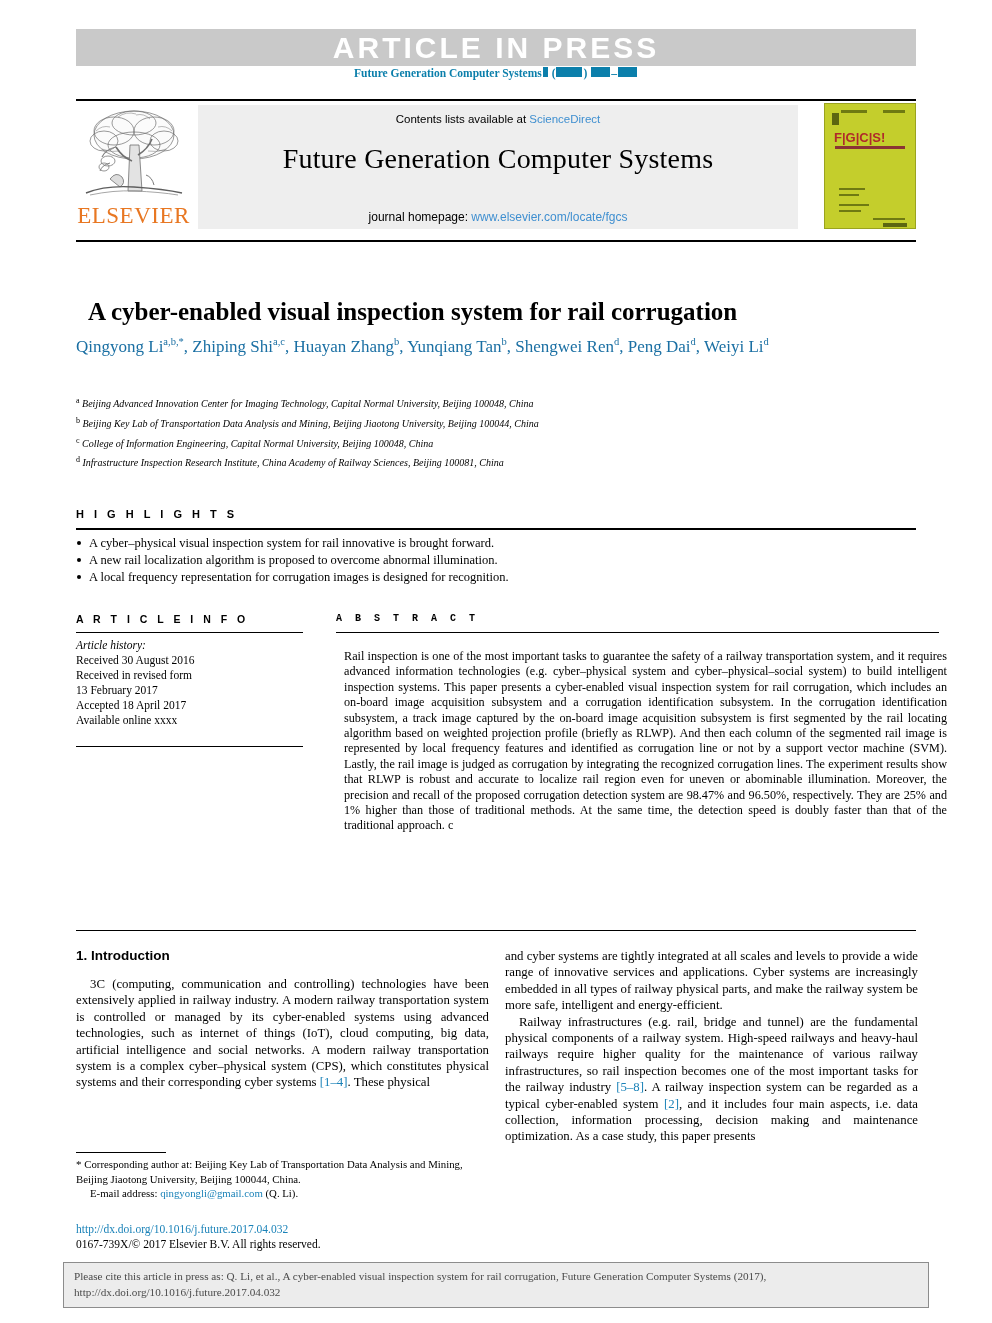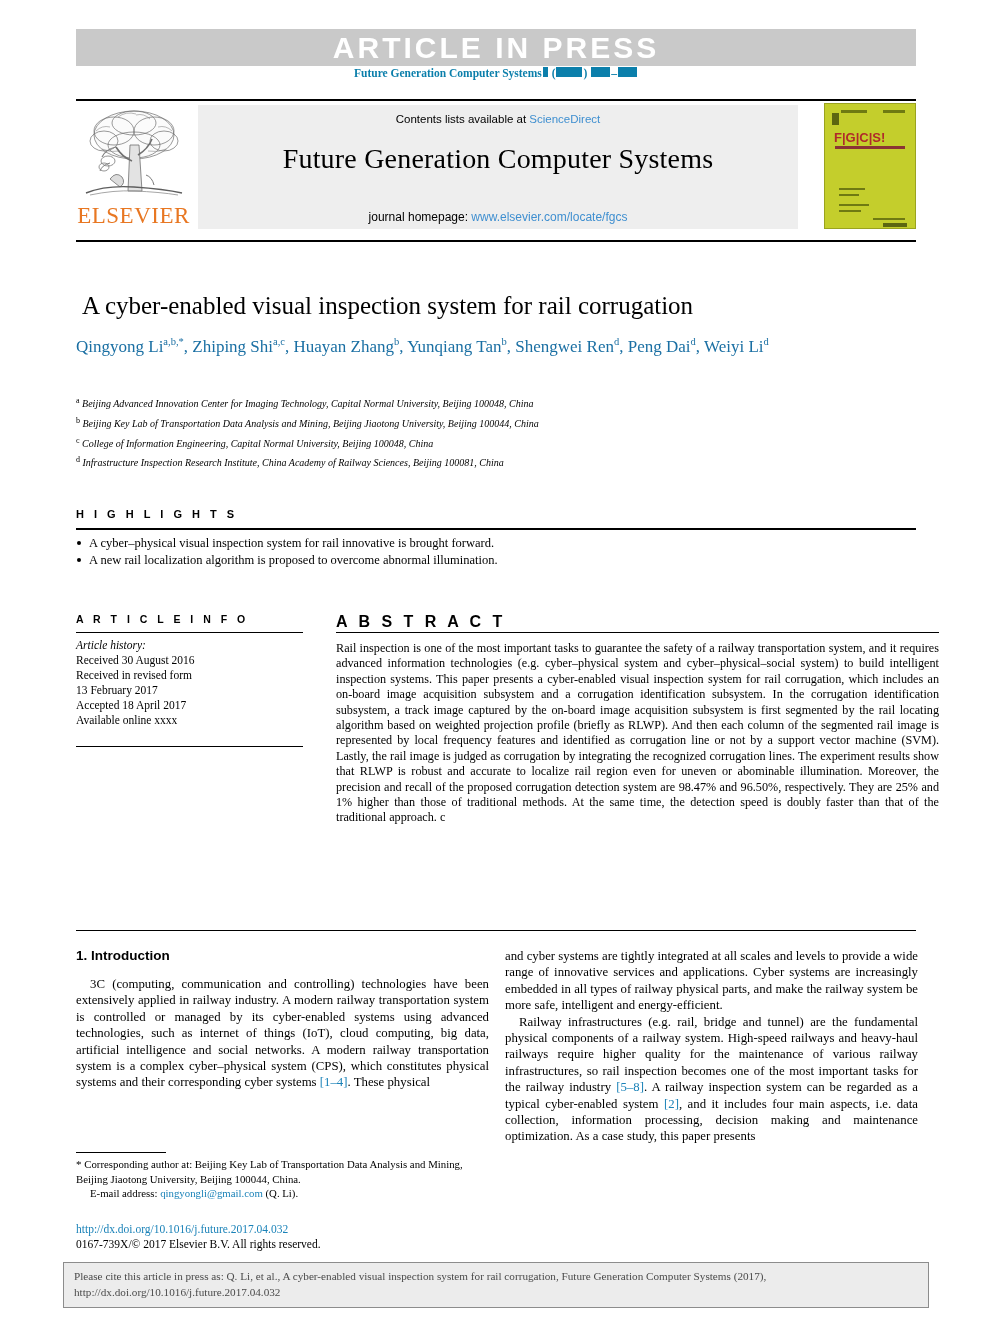--- a/index.html
+++ b/index.html
@@ -155,23 +155,23 @@
     position: absolute;
     left: 76px; top: 240px;
     width: 840px;
     border-top: 2.5px solid #000;
   }
   .paper-title {
     position: absolute;
     left: 76px; top: 285px;
     width: 840px;
     font-size: 25px;
-    font-weight: normal;
+    font-weight: bold;
     line-height: 30px;
-    margin: 6px;
+    margin: 12px;
   }
   .authors {
     position: absolute;
     left: 76px; top: 330px;
     width: 840px;
     font-size: 17px;
     line-height: 24px;
     color: #1a6fa3;
   }
   .authors sup { font-size: 10.5px; }
@@ -249,40 +249,40 @@
     left: 76px; top: 752px;
     width: 227px;
     font-size: 11.5px;
     line-height: 15px;
   }
   .info-kw .it { font-style: italic; }
 
   .abs-head {
     position: absolute;
     left: 336px; top: 613px;
-    font-family: Liberation Sans, sans-serif;
-    font-weight: bold;
-    font-size: 16px;
+    font-family: Liberation Mono, monospace;
+    font-weight: bold;
+    font-size: 10px;
     letter-spacing: 3.5px;
   }
   .abs-rule {
     position: absolute;
     left: 336px; top: 632px;
     width: 603px;
     border-top: 1.6px solid #000;
   }
   .abs-body {
     position: absolute;
     left: 336px; top: 641px;
     width: 603px;
     font-size: 12.2px;
     line-height: 15.4px;
     text-align: justify;
     text-justify: inter-word;
-    margin: 0;
+    margin: 8px;
   }
   .abs-copy {
     position: absolute;
     left: 336px; top: 853px;
     width: 603px;
     text-align: right;
     font-size: 12px;
   }
 
   
@@ -461,20 +461,21 @@
     <div><sup>b</sup> <span>Beijing Key Lab of Transportation Data Analysis and Mining, Beijing Jiaotong University, Beijing 100044, China</span></div>
     <div><sup>c</sup> <span>College of Information Engineering, Capital Normal University, Beijing 100048, China</span></div>
     <div><sup>d</sup> <span>Infrastructure Inspection Research Institute, China Academy of Railway Sciences, Beijing 100081, China</span></div>
   </div>
 
   <div class="hl-head">H I G H L I G H T S</div>
   <div class="hl-rule"></div>
   <ul class="hl-list">
     <li><span class="bullet"></span><span>A cyber–physical visual inspection system for rail innovative is brought forward.</span></li>
     <li><span class="bullet"></span><span>A new rail localization algorithm is proposed to overcome abnormal illumination.</span></li>
+    <li><span class="bullet"></span><span>A local frequency representation for corrugation images is designed for recognition.</span></li>
   </ul>
 
   <div class="info-head">A R T I C L E    I N F O</div>
   <div class="info-rule"></div>
   <div class="info-hist">
     <div class="it">Article history:</div>
     <div>Received 30 August 2016</div>
     <div>Received in revised form</div>
     <div>13 February 2017</div>
     <div>Accepted 18 April 2017</div>

